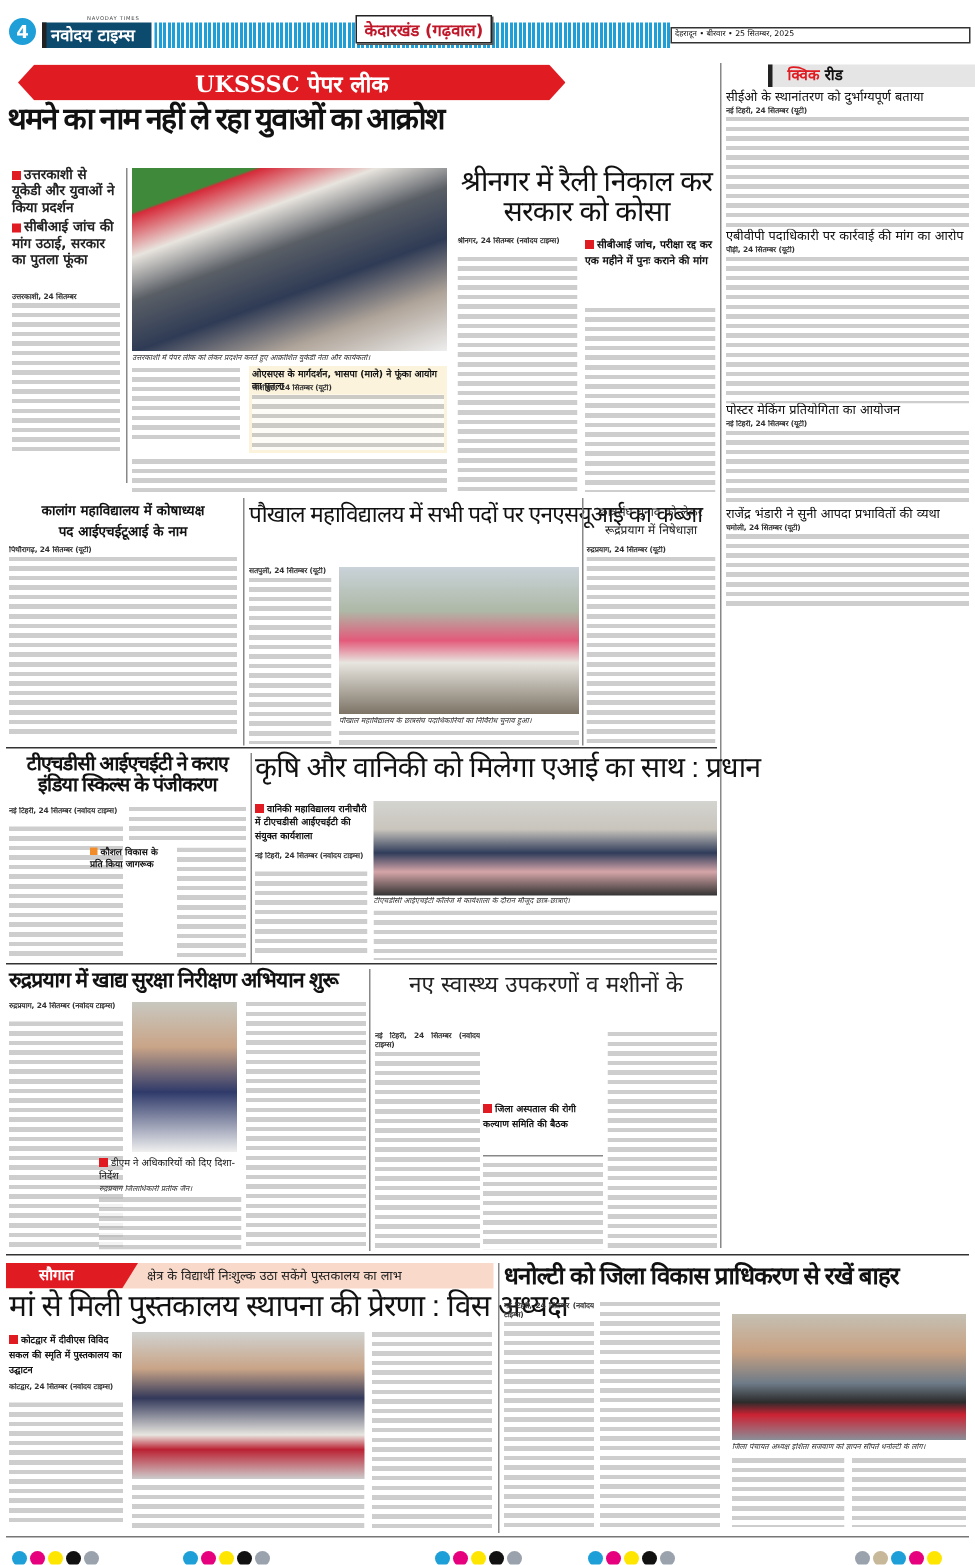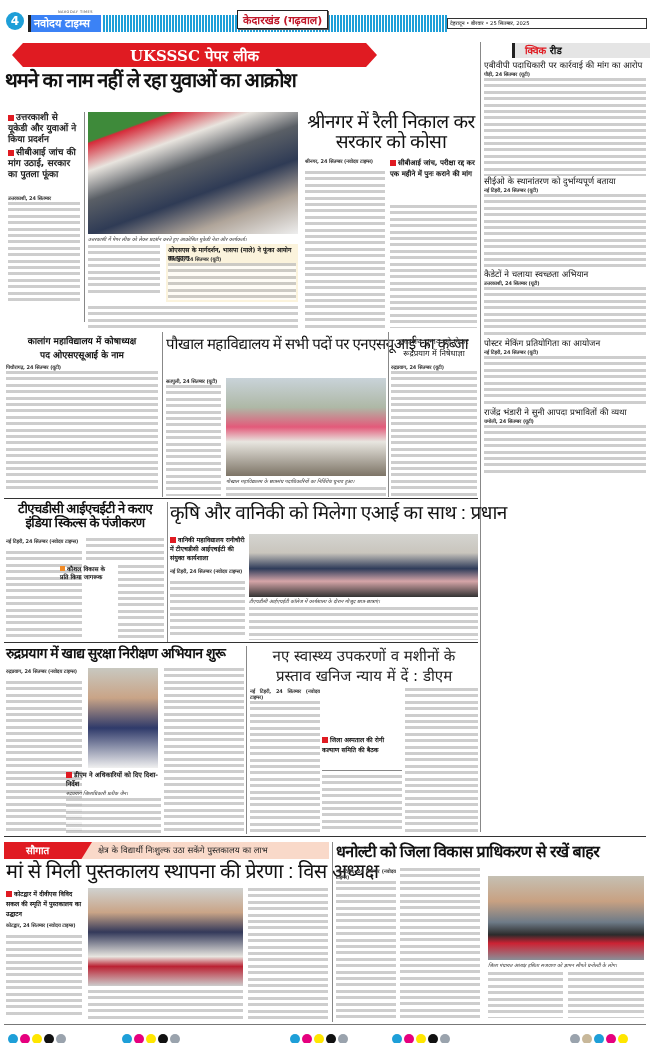--- a/index.html
+++ b/index.html
@@ -15,21 +15,21 @@
 .hline{position:absolute;height:1px;background:#888}
 .fill{position:absolute;inset:0;background:repeating-linear-gradient(180deg,#bdbdbd 0 3px,#fff 3px 6.4px);opacity:.75}
 .reg{display:inline-block;width:10px;height:10px;border-radius:50%;margin-right:2px}
 </style>
 </head>
 <body>
 
 <div class="abs" style="left:0;top:0;width:650px;height:40px">
   <div class="abs" style="left:6px;top:12px;width:18px;height:18px;border-radius:50%;background:#1e9fd8;color:#fff;font-size:12px;font-weight:bold;text-align:center;line-height:18px">4</div>
   <div class="abs" style="left:58px;top:10px;font-size:3.5px;color:#444;letter-spacing:.5px">NAVODAY TIMES</div>
-  <div class="abs" style="left:28px;top:15px;width:73px;height:17px;background:#3b82f6;color:#fff;font-weight:bold;font-size:11px;line-height:17px;padding-left:3px;border-left:3px solid #222">नवोदय टाइम्स</div>
+  <div class="abs" style="left:28px;top:15px;width:73px;height:17px;background:#0c4a6e;color:#fff;font-weight:bold;font-size:11px;line-height:17px;padding-left:3px;border-left:3px solid #222">नवोदय टाइम्स</div>
   <div class="abs" style="left:103px;top:15px;width:345px;height:17px;background:repeating-linear-gradient(90deg,#1e9fd8 0 2px,#fff 2px 3px)"></div>
   <div class="abs" style="left:237px;top:10px;padding:1px 5px;background:#fff;border:1px solid #222;color:#c0182a;font-weight:bold;font-size:11px;box-shadow:1px 1px 0 #555">केदारखंड (गढ़वाल)</div>
   <div class="abs" style="left:447px;top:18px;width:200px;height:11px;border:1px solid #333;font-size:5.2px;line-height:9px;padding-left:2px;color:#111">देहरादून • बीरवार • 25 सितम्बर, 2025</div>
 </div>
 
 <div class="abs" style="left:12px;top:43px;width:365px;height:24px;background:#e01b22;clip-path:polygon(3% 0,97% 0,100% 50%,97% 100%,3% 100%,0 50%)"></div>
 <div class="abs" style="left:12px;top:45px;width:365px;text-align:center;color:#fff;font-family:'DejaVu Serif',serif;font-size:15px;font-weight:bold">UKSSSC पेपर लीक</div>
 
 <div class="abs hl" style="left:5px;top:70px;width:470px;font-size:20px;letter-spacing:-1px;white-space:nowrap">थमने का नाम नहीं ले रहा युवाओं का आक्रोश</div>
 
@@ -64,21 +64,21 @@
     <div class="fill" style="top:13px"></div>
   </div>
 <div class="abs bullet" style="left:390px;top:158px;width:87px;font-size:7px;line-height:11px;font-weight:bold">सीबीआई जांच, परीक्षा रद्द कर एक महीने में पुनः कराने की मांग</div>
 <div class="abs txt" style="left:390px;top:205px;width:87px;height:123px">
     <div class="fill"></div>
   </div>
 
 <div class="vline" style="left:84px;top:112px;height:210px"></div>
 <div class="abs" style="left:6px;top:334px;width:152px;text-align:center;font-size:9px;font-weight:bold;line-height:14px">
     <div>कालांग महाविद्यालय में कोषाध्यक्ष</div>
-    <div>पद ओएसएसूआई के नाम</div>
+    <div>पद आईएचईटूआई के नाम</div>
   </div>
 <div class="abs txt" style="left:6px;top:364px;width:152px;height:128px">
     <span class="f" style="font-weight:bold">पिथौरागढ़, 24 सितम्बर (यूटी)</span>
     <div class="fill" style="top:7px"></div>
   </div>
 
 <div class="vline" style="left:162px;top:332px;height:165px"></div>
 <div class="abs hl" style="left:166px;top:336px;width:220px;font-size:15px;font-weight:normal;white-space:nowrap">पौखाल महाविद्यालय में सभी पदों पर एनएसयूआई का कब्जा</div>
 <div class="abs txt" style="left:166px;top:378px;width:55px;height:118px">
     <span class="f" style="font-weight:bold">सतपुली, 24 सितम्बर (यूटी)</span>
@@ -98,37 +98,30 @@
   </div>
 
 <div class="vline" style="left:480px;top:42px;height:790px"></div>
 <div class="abs" style="left:512px;top:43px;width:196px;height:15px;background:#e5e5e5;border-left:3px solid #222;font-size:10px;font-weight:bold;line-height:15px;padding-left:10px">
   <span style="color:#e01b22">क्विक</span>
   <span>रीड</span>
 </div>
 
 <div class="abs" style="left:484px;top:60px;width:162px">
   <div>
+    <div style="font-size:8.5px;line-height:11px;color:#111">सीईओ के स्थानांतरण को दुर्भाग्यपूर्ण बताया</div>
+    <div class="txt" style="position:relative;height:82px">
+        <span class="f" style="font-weight:bold">नई टिहरी, 24 सितम्बर (यूटी)</span>
+        <div class="fill" style="top:7px"></div>
+      </div>
+  </div>
+  <div>
     <div style="font-size:8.5px;line-height:11px;color:#111">एबीवीपी पदाधिकारी पर कार्रवाई की मांग का आरोप</div>
     <div class="txt" style="position:relative;height:105px">
         <span class="f" style="font-weight:bold">पौड़ी, 24 सितम्बर (यूटी)</span>
-        <div class="fill" style="top:7px"></div>
-      </div>
-  </div>
-  <div>
-    <div style="font-size:8.5px;line-height:11px;color:#111">सीईओ के स्थानांतरण को दुर्भाग्यपूर्ण बताया</div>
-    <div class="txt" style="position:relative;height:82px">
-        <span class="f" style="font-weight:bold">नई टिहरी, 24 सितम्बर (यूटी)</span>
-        <div class="fill" style="top:7px"></div>
-      </div>
-  </div>
-  <div>
-    <div style="font-size:8.5px;line-height:11px;color:#111">कैडेटों ने चलाया स्वच्छता अभियान</div>
-    <div class="txt" style="position:relative;height:58px">
-        <span class="f" style="font-weight:bold">उत्तरकाशी, 24 सितम्बर (यूटी)</span>
         <div class="fill" style="top:7px"></div>
       </div>
   </div>
   <div>
     <div style="font-size:8.5px;line-height:11px;color:#111">पोस्टर मेकिंग प्रतियोगिता का आयोजन</div>
     <div class="txt" style="position:relative;height:58px">
         <span class="f" style="font-weight:bold">नई टिहरी, 24 सितम्बर (यूटी)</span>
         <div class="fill" style="top:7px"></div>
       </div>
   </div>
@@ -170,33 +163,32 @@
   </div>
 
 <div class="hline" style="left:4px;top:642px;width:474px;background:#333"></div>
 
 <div class="abs hl" style="left:6px;top:646px;width:240px;font-size:14px;white-space:nowrap">रुद्रप्रयाग में खाद्य सुरक्षा निरीक्षण अभियान शुरू</div>
 <div class="abs txt" style="left:6px;top:668px;width:76px;height:165px">
     <span class="f" style="font-weight:bold">रुद्रप्रयाग, 24 सितम्बर (नवोदय टाइम्स)</span>
     <div class="fill" style="top:13px"></div>
   </div>
 <div class="abs photo" style="left:88px;top:668px;width:70px;height:100px;background:linear-gradient(180deg,#c8c8c0 0,#c9a487 30%,#2f3a6a 60%,#f0f0f0 100%)"></div>
-<div class="abs bullet" style="left:66px;top:771px;width:95px;font-size:6.5px;line-height:9px;font-weight:bold">डीएम ने अधिकारियों को दिए दिशा-निर्देश</div>
+<div class="abs bullet" style="left:66px;top:771px;width:95px;font-size:6.5px;line-height:9px;font-weight:normal">डीएम ने अधिकारियों को दिए दिशा-निर्देश</div>
 <div class="abs caption" style="left:66px;top:790px;width:95px;white-space:nowrap;overflow:hidden">रुद्रप्रयाग जिलाधिकारी प्रतीक जैन।</div>
 <div class="abs txt" style="left:66px;top:798px;width:95px;height:35px">
     <div class="fill"></div>
   </div>
 <div class="abs txt" style="left:164px;top:668px;width:80px;height:165px">
     <div class="fill"></div>
   </div>
 
 <div class="vline" style="left:246px;top:646px;height:188px"></div>
 <div class="abs" style="left:250px;top:646px;width:228px;text-align:center;font-size:15px;line-height:20px;color:#222">
   <div>नए स्वास्थ्य उपकरणों व मशीनों के</div>
-  <div>प्रस्ताव खनिज न्याय में दें : डीएम</div>
 </div>
 <div class="abs" style="left:322px;top:735px;width:80px;height:36px;background:#fff;border-bottom:1px solid #888;font-size:6.2px;line-height:10px;font-weight:bold"><span class="bullet"></span><span>जिला अस्पताल की रोगी कल्याण समिति की बैठक</span></div>
 <div class="abs txt" style="left:250px;top:688px;width:70px;height:145px">
     <span class="f" style="font-weight:bold">नई टिहरी, 24 सितम्बर (नवोदय टाइम्स)</span>
     <div class="fill" style="top:13px"></div>
   </div>
 <div class="abs txt" style="left:322px;top:775px;width:80px;height:58px">
     <div class="fill"></div>
   </div>
 <div class="abs txt" style="left:405px;top:688px;width:73px;height:145px">

